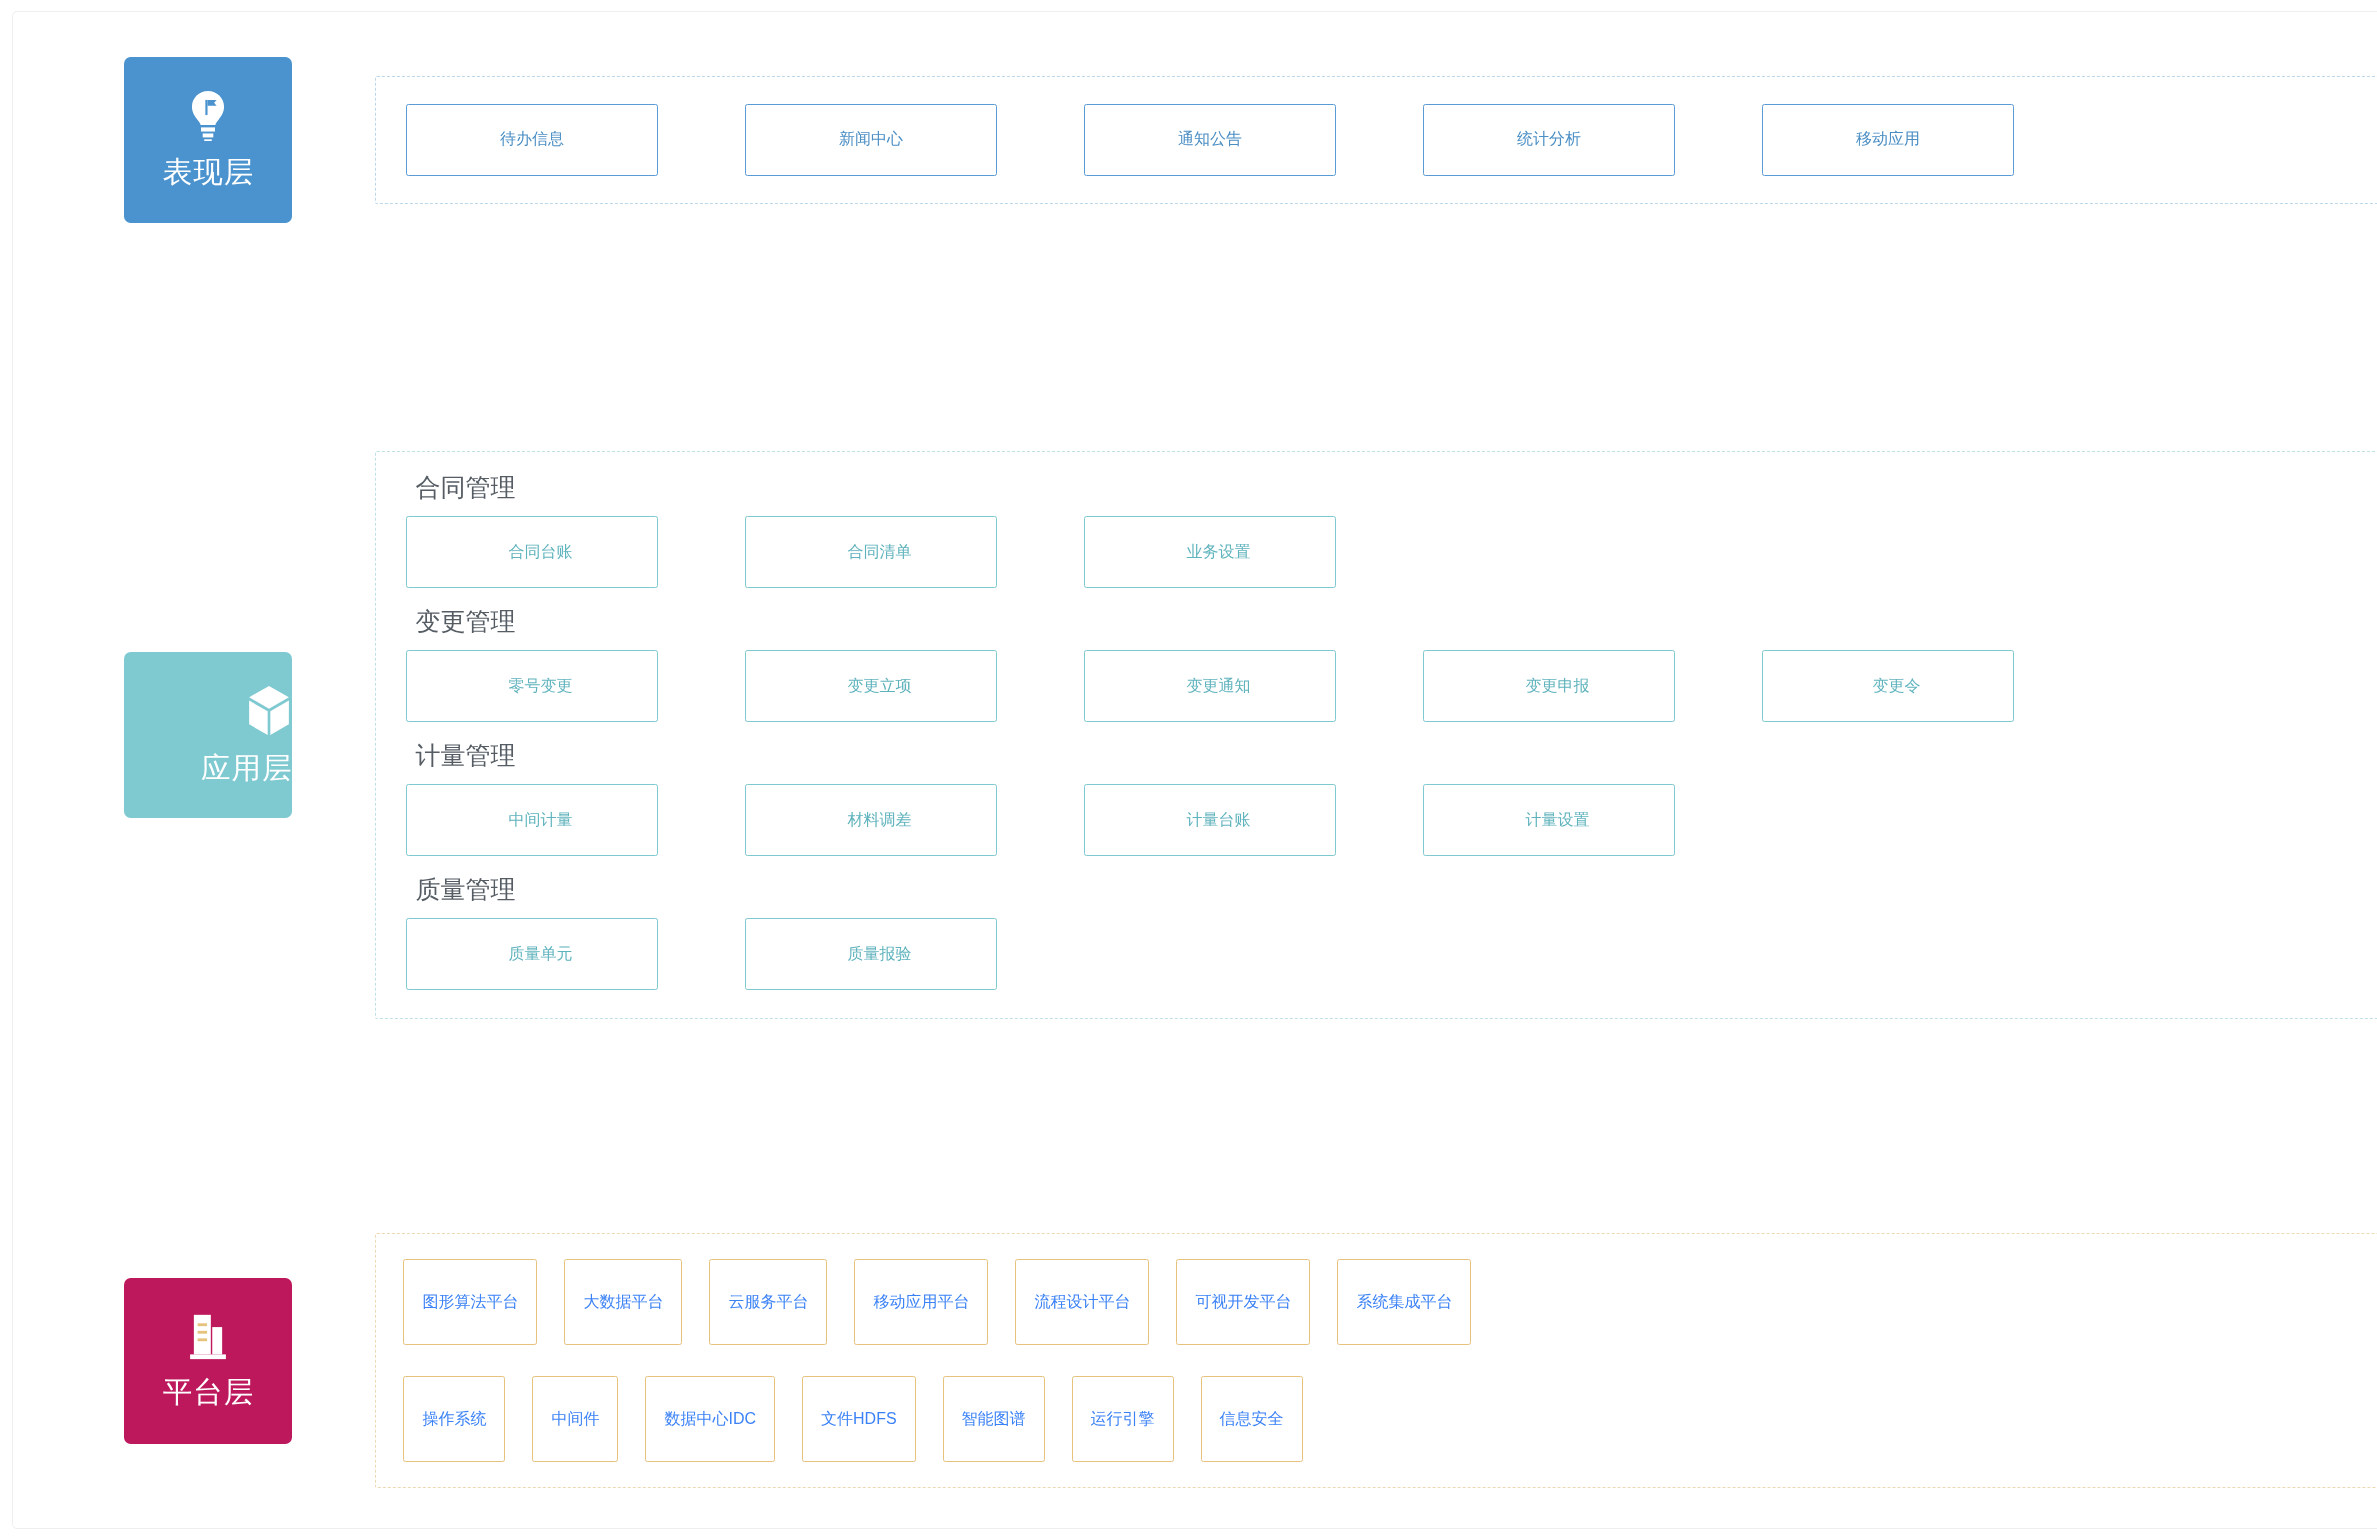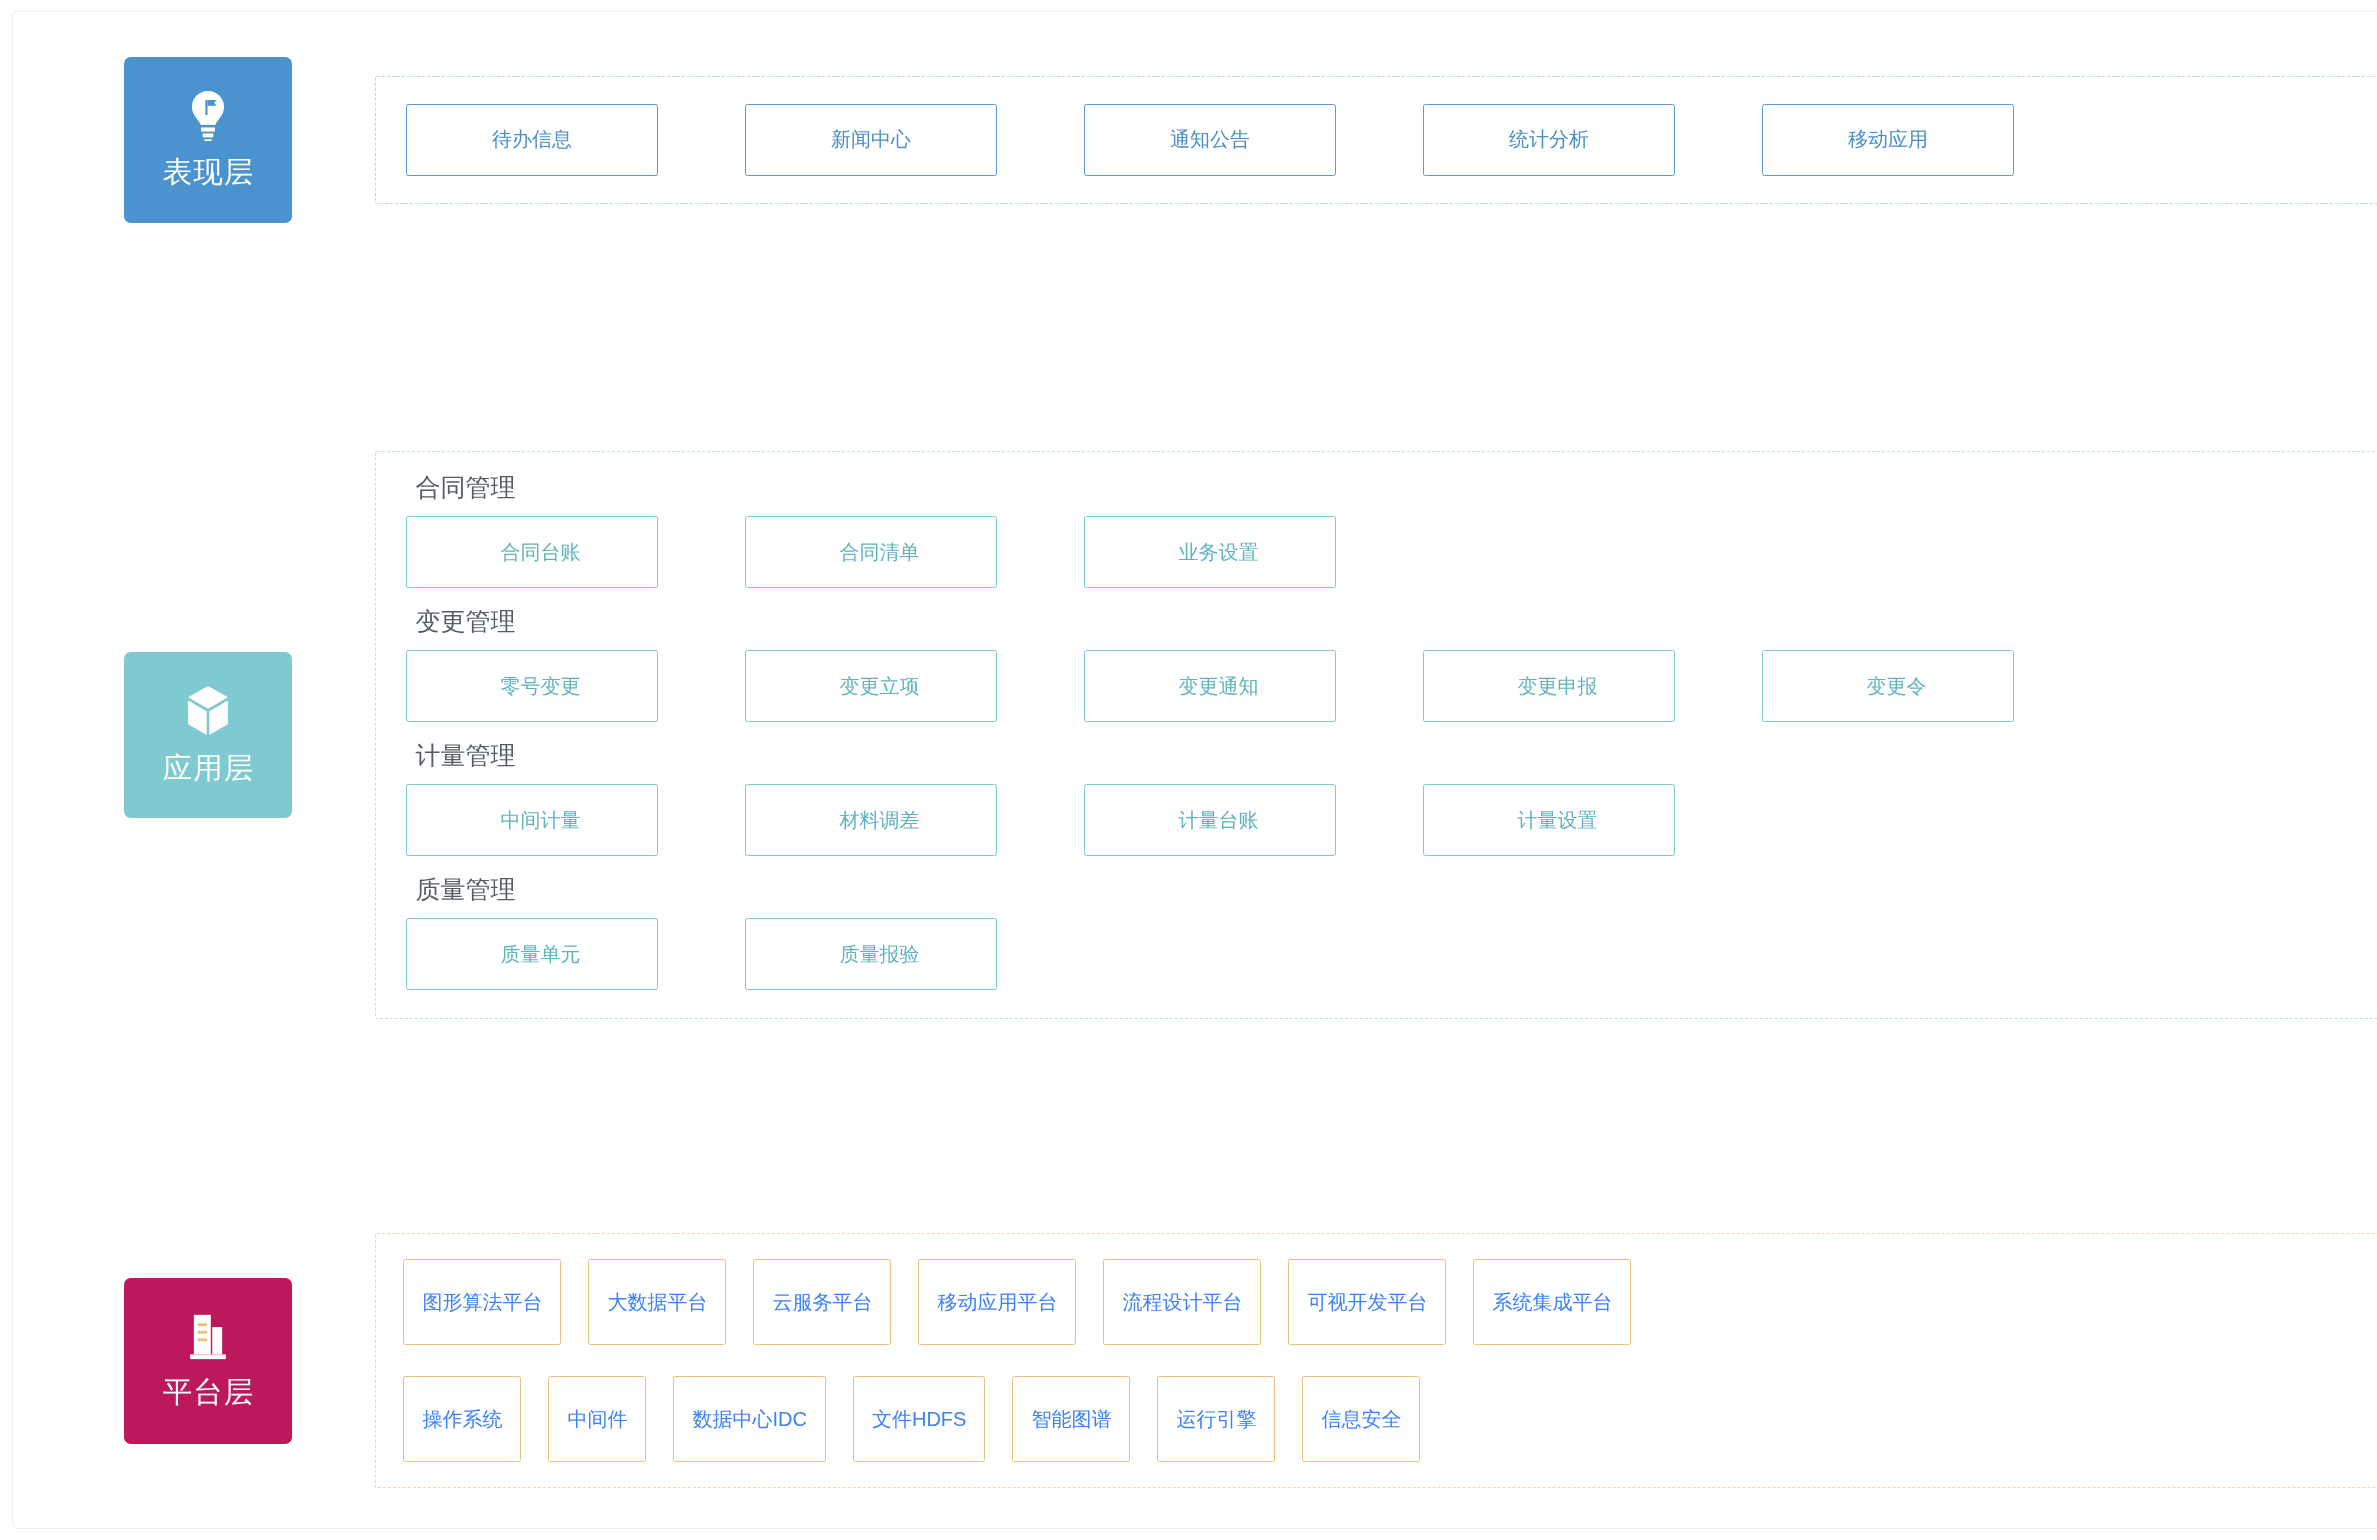--- a/index.html
+++ b/index.html
@@ -72,21 +72,21 @@
     display: block;
     margin-bottom: 13.3px;
   }
   .badge-label {
     color: #ffffff;
     font-size: 29.5px;
     line-height: 1.1;
     letter-spacing: 1px;
   }
   .badge.blue  { background: #4a93ce; }
-  .badge.teal  { background: #7fc9d1; }
+  .badge.teal  { background: #7fc9d1; align-items: flex-end; }
   .badge.gold  { background: #be185d; }
 
   
   .panel {
     flex: 1 1 auto;
     box-sizing: border-box;
     border: 1.9px dashed #c9d8e6;
     border-radius: 1.9px;
     margin-right: 171px;
   }
@@ -105,21 +105,21 @@
 
   
   .chip {
     box-sizing: border-box;
     background: #ffffff;
     display: flex;
     align-items: center;
     justify-content: center;
     border-radius: 2.4px;
     white-space: nowrap;
-    font-size: 20px;
+    font-size: 16px;
     height: 72px;
   }
   .chip.blue {
     border: 1.9px solid #5b9bd5;
     color: #4a8ec4;
     width: 252px;
     margin-right: 87px;
   }
   .chip.blue:last-child { margin-right: 8px; }
 

